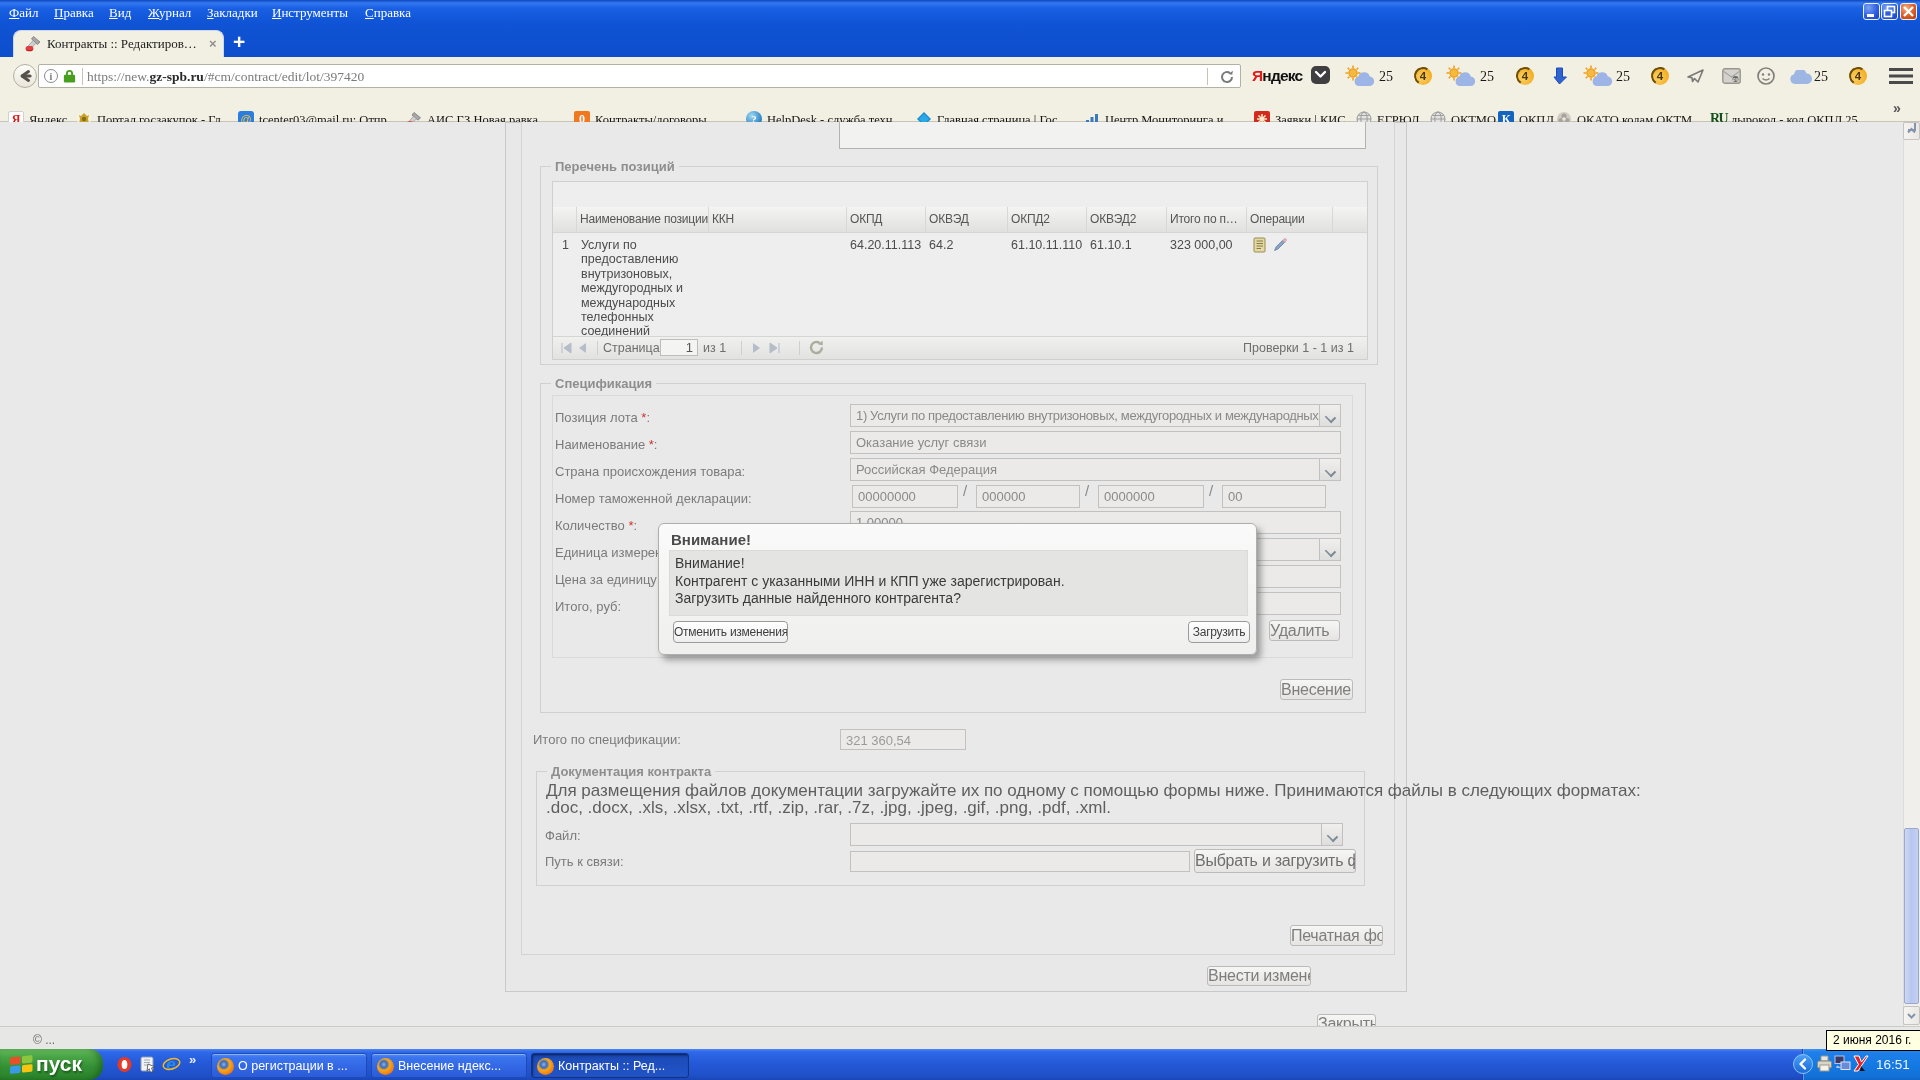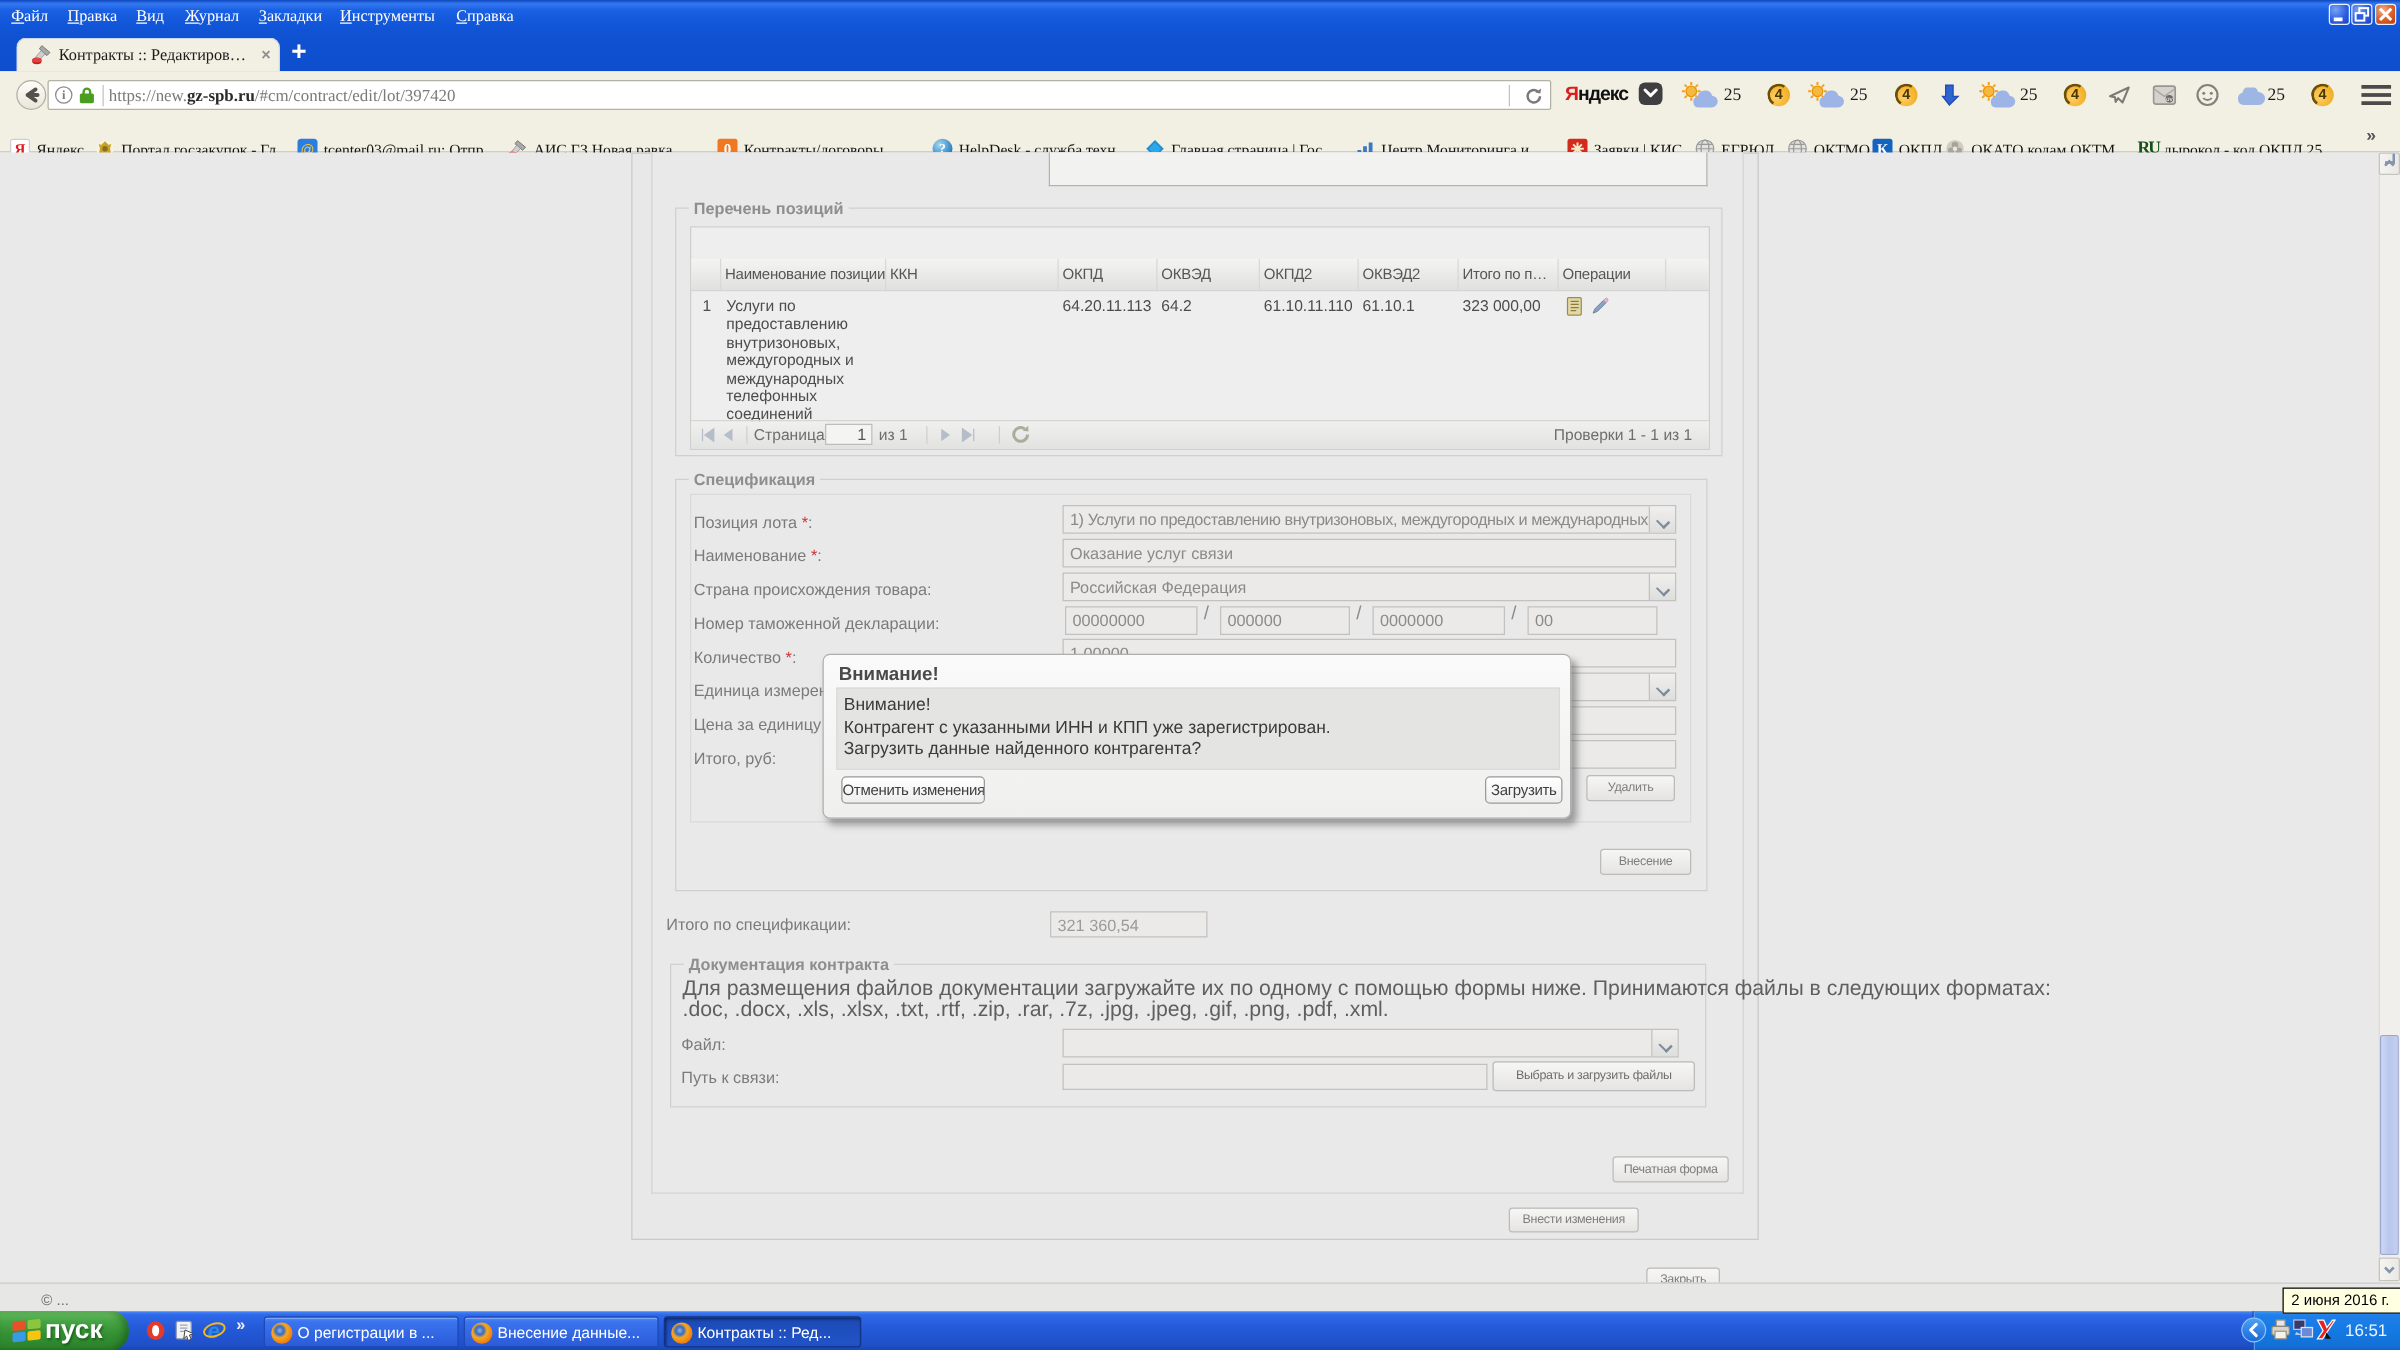--- a/index.html
+++ b/index.html
@@ -25,21 +25,21 @@
 
 #content{left:0;top:122px;width:1920px;height:904px;background:#e9e9e9}
 .panel{border:1px solid #c9c9c9}
 .fs{border:1px solid #d0d0cf}
 .legend{position:absolute;top:-8px;left:10px;background:#e9e9e9;padding:0 4px;font-weight:bold;font-size:13px;color:#8e8e8e}
 .lbl{font-size:13px;color:#7b7b7b;white-space:nowrap}
 .req{color:#c33;}
 .fld{background:#ebeae9;border:1px solid #c2c1bf;font-size:13px;color:#8a8a8a;line-height:21px;padding:0 5px;white-space:nowrap;overflow:hidden}
 .trig{position:absolute;right:0;top:0;width:21px;height:100%;border-left:1px solid #c2c1bf;background:linear-gradient(180deg,#f0efee,#dededc)}
 .trig:after{content:"";position:absolute;left:6px;top:8px;width:7px;height:7px;border-right:2px solid #7d8a99;border-bottom:2px solid #7d8a99;transform:rotate(45deg) scale(1,.8);transform-origin:center}
-.btn{background:linear-gradient(180deg,#f6f6f5,#e5e4e2);border:1px solid #bcbbb9;border-radius:3px;font-size:10px;letter-spacing:-0.25px;color:#7e7e7e;text-align:center;white-space:nowrap;overflow:hidden}
+.btn{background:linear-gradient(180deg,#f6f6f5,#e5e4e2);border:1px solid #bcbbb9;border-radius:3px;font-size:16px;letter-spacing:-0.25px;color:#7e7e7e;text-align:left;white-space:nowrap;overflow:hidden}
 
 #grid{left:552px;top:59px;width:816px;height:179px;border:1px solid #cfcfce;background:#eeeeee}
 #gtitle{left:0;top:0;width:814px;height:24px;background:linear-gradient(180deg,#f5f5f4,#dcdcdb);border-bottom:1px solid #cfcfce;font-weight:bold;font-size:13.5px;color:#4f4f4f;line-height:24px;padding-left:9px}
 #ghead{left:0;top:25px;width:814px;height:26px;background:linear-gradient(180deg,#f4f4f3,#e0e0df);border-bottom:1px solid #d5d5d4;font-size:13px;color:#565656}
 .gh{position:absolute;top:5px;font-size:12px;letter-spacing:-0.2px;white-space:nowrap}
 .gcell{position:absolute;top:0;height:26px;border-right:1px solid #d8d8d7}
 #gpager{left:0;top:154px;width:814px;height:23px;background:linear-gradient(180deg,#f0f0ef,#e2e2e1);border-top:1px solid #d5d5d4;font-size:12.5px;color:#6e6e6e}
 .pgsep{position:absolute;top:4px;width:1px;height:14px;background:#cfcfce}
 
 #dlg{left:658px;top:401px;width:599px;height:132px;background:linear-gradient(180deg,#fafafa,#efefee);border:1px solid #aeaeae;border-radius:6px;box-shadow:4px 5px 6px rgba(90,90,90,.55)}
@@ -409,21 +409,21 @@
         <text x="9" y="15" font-size="17" font-weight="bold" font-style="italic" fill="#2a8ae0" text-anchor="middle" font-family="Liberation Sans">e</text>
         <ellipse cx="9.5" cy="9" rx="8.5" ry="5" fill="none" stroke="#f3b81f" stroke-width="1.5" transform="rotate(-18 9.5 9)"></ellipse>
       </svg></span>
   <span class="abs" style="left:189px;top:3px;font-size:13px;font-weight:bold;color:#e8f0ff">»</span>
   <div class="abs task taskup" style="left:211px;width:156px">
     <span class="abs ffx" style="left:5px;top:4px"></span>
       <span class="abs" style="left:26px;top:5px">О регистрации в ...</span>
   </div>
   <div class="abs task taskup" style="left:371px;width:156px">
     <span class="abs ffx" style="left:5px;top:4px"></span>
-      <span class="abs" style="left:26px;top:5px">Внесение данные...</span>
+      <span class="abs" style="left:26px;top:5px">Внесение ндекс...</span>
   </div>
   <div class="abs task taskdn" style="left:531px;width:158px">
     <span class="abs ffx" style="left:5px;top:4px"></span>
       <span class="abs" style="left:26px;top:5px">Контракты :: Ред...</span>
   </div>
   <div class="abs" id="tray">
       <span class="abs" style="left:0;top:0;width:1px;height:31px;background:#1a46ab"></span>
       <span class="abs" style="left:1px;top:0;width:1px;height:31px;background:#5a95f2"></span>
     <span class="abs" style="left:-9px;top:5px;width:20px;height:20px;border-radius:50%;background:linear-gradient(180deg,#4aa0f4,#1a6ad8);border:1px solid #8ec2f8"><svg width="18" height="18" viewBox="0 0 18 18">
           <path d="M11 4.5 L6.5 9 L11 13.5" fill="none" stroke="#fff" stroke-width="2.4" stroke-linecap="round" stroke-linejoin="round"></path>

